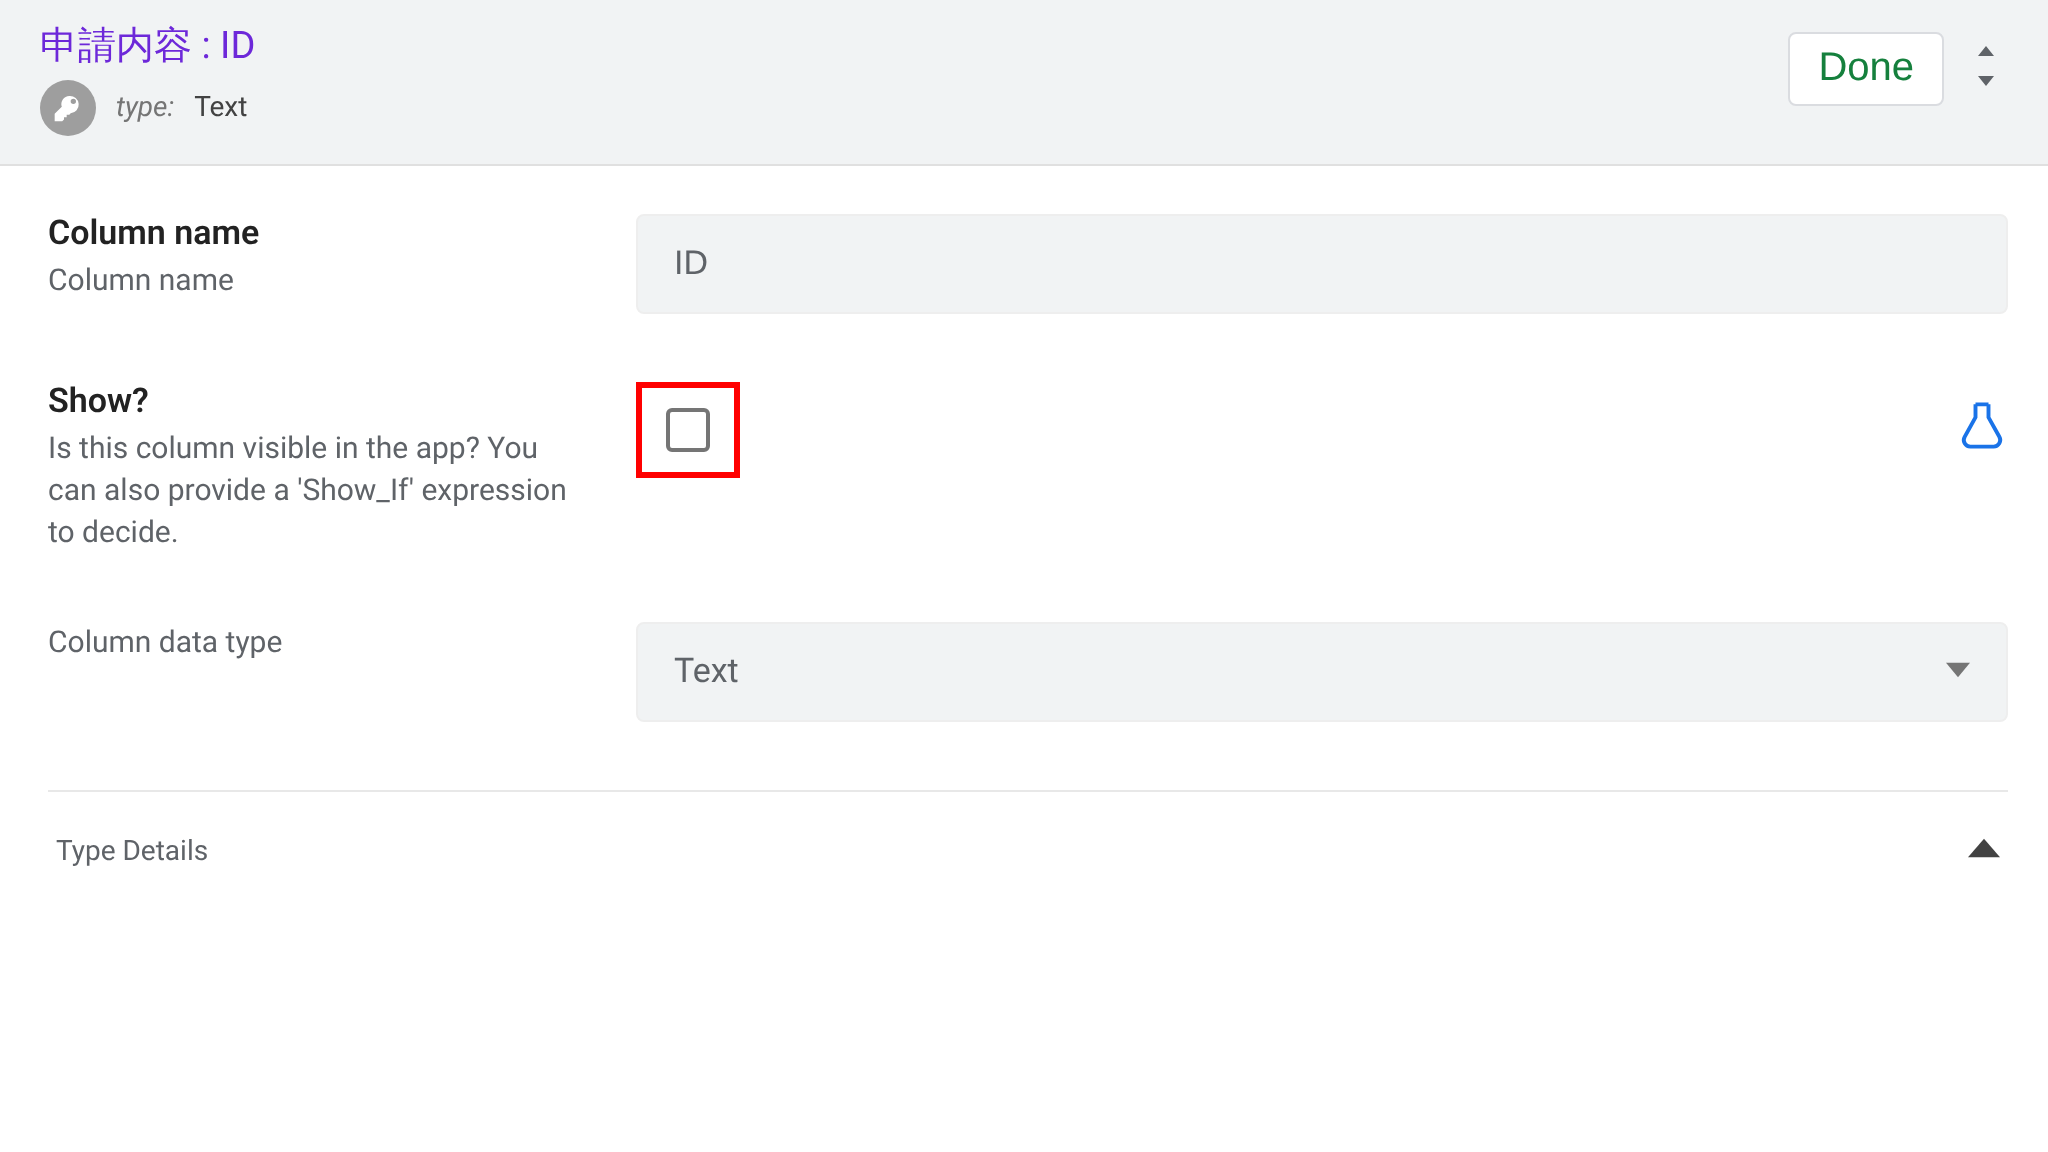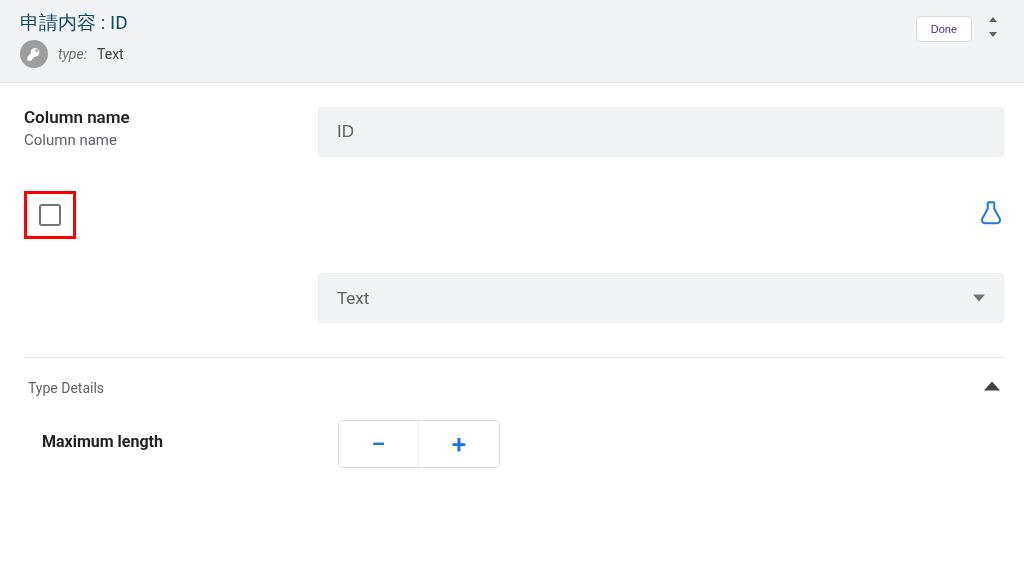--- a/index.html
+++ b/index.html
@@ -14,21 +14,21 @@
   .header {
     background: #f1f3f4;
     display: flex;
     align-items: flex-start;
     padding: 10px 24px 14px 20px;
     border-bottom: 1px solid #e0e0e0;
   }
   .header-left { display: flex; flex-direction: column; }
   .header-title {
     font-size: 19px;
-    color: #0c4a6e;
+    color: #6d28d9;
     font-weight: 400;
     margin-bottom: 4px;
   }
   .header-sub {
     display: flex;
     align-items: center;
     gap: 10px;
   }
   .key-icon {
     width: 28px; height: 28px;
@@ -42,22 +42,22 @@
   .header-right {
     margin-left: auto;
     display: flex;
     align-items: center;
     gap: 14px;
     padding-top: 6px;
   }
   .done-btn {
     border: 1px solid #dadce0;
     background: #fff;
-    color: #4c1d95;
-    font-size: 11px;
+    color: #15803d;
+    font-size: 20px;
     padding: 6px 14px;
     border-radius: 4px;
     cursor: pointer;
   }
   .expand-icon { cursor:pointer; color:#5f6368; }
   .content { padding: 24px 20px 0 24px; }
   .row {
     display: flex;
     align-items: flex-start;
     margin-bottom: 34px;
@@ -201,34 +201,39 @@
     <div class="row-label">
       <div class="title">Column name</div>
       <div class="desc">Column name</div>
     </div>
     <div class="row-control">
       <input class="text-input" value="ID" style="">
     </div>
   </div>
 
   <div class="row">
+    <div class="row-label">
+      <div class="title">Show?</div>
+      <div class="desc">Is this column visible in the app? You can also provide a 'Show_If' expression to decide.</div>
+    </div>
     <div class="row-control">
       <span class="checkbox-wrap">
         <span class="chk"></span>
       </span>
       <span class="flask-btn">
         <svg viewBox="0 0 24 24">
             <path d="M9 2v6l-5 9a3 3 0 0 0 2.6 4.5h10.8A3 3 0 0 0 20 17l-5-9V2M9 2h6"></path>
           </svg>
       </span>
     </div>
   </div>
 
   <div class="row">
     <div class="row-label">
+      <div class="desc">Column data type</div>
     </div>
     <div class="row-control">
       <div class="select-box">
         <span>Text</span>
         <span class="dd-icon">
           <svg viewBox="0 0 10 6">
               <path d="M0 0l5 6 5-6z"></path>
             </svg>
         </span>
       </div>
@@ -239,21 +244,14 @@
 
   <div class="section-header">
     <span class="sh-title">Type Details</span>
     <span class="chev">
       <svg viewBox="0 0 14 8">
           <path d="M0 8l7-8 7 8z"></path>
         </svg>
     </span>
   </div>
 
-  <div class="sub-row">
-    <div class="sub-label">Maximum length</div>
-    <div class="stepper">
-      <div class="step-btn">−</div>
-      <div class="step-btn">+</div>
-    </div>
-  </div>
 
 </div>
 
 </body></html>

